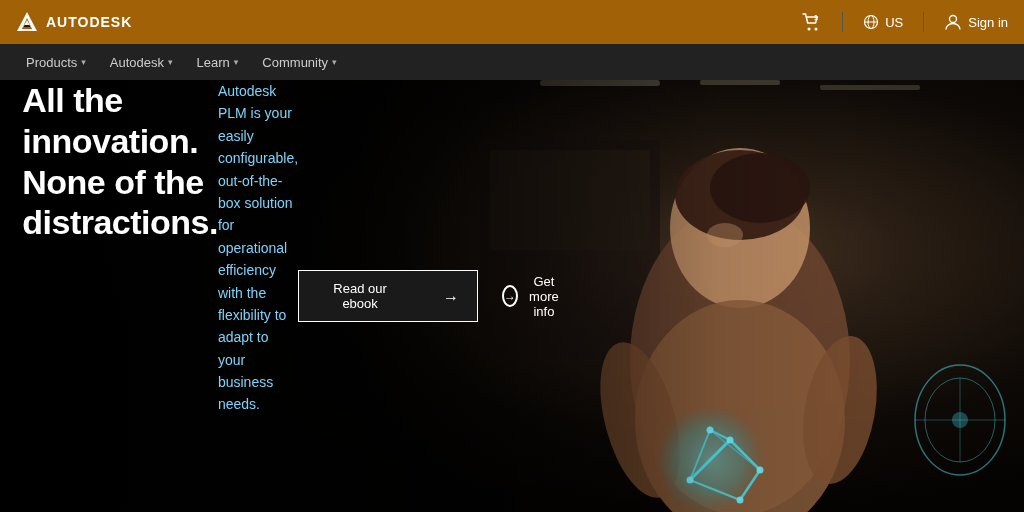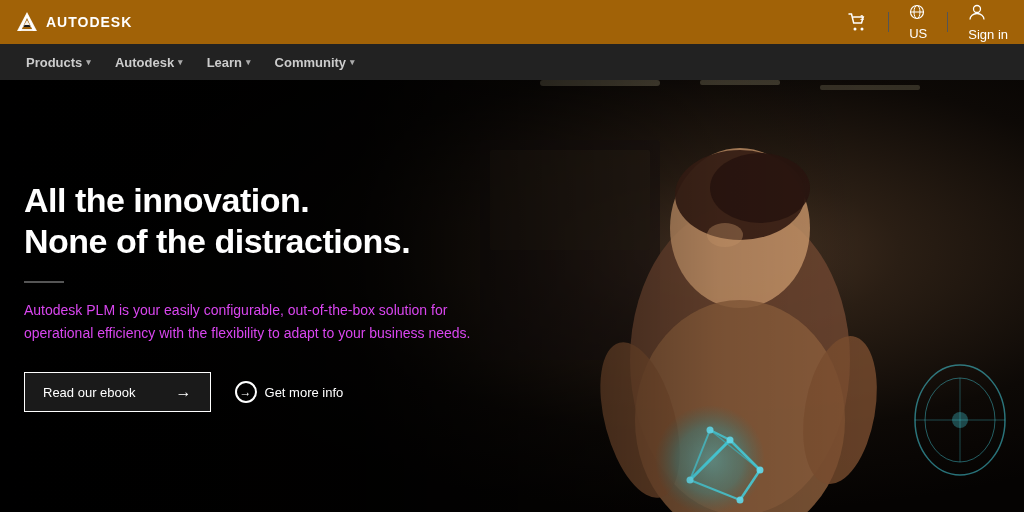--- a/index.html
+++ b/index.html
@@ -53,25 +53,25 @@
       flex: 1;
     }
     .top-right {
       margin-left: auto;
       display: flex;
       align-items: center;
       gap: 20px;
     }
     .cart-icon-wrap, .region-wrap, .signin-wrap {
       display: flex;
+      align-items: center;
       gap: 6px;
       color: #fff;
       font-size: 13px;
       cursor: pointer;
-      flex-direction: column;
     }
     .divider-v {
       width: 1px;
       height: 20px;
       background: #555;
     }
 
     
     .nav-bar {
       background: #222;
@@ -83,21 +83,20 @@
     }
     .nav-item {
       color: #ccc;
       font-size: 13px;
       padding: 0 10px;
       height: 36px;
       display: flex;
       align-items: center;
       gap: 4px;
       cursor: pointer;
-      font-weight: bold;
     }
     .chevron {
       font-size: 9px;
       color: #aaa;
     }
 
     
     .hero {
       position: relative;
       height: 432px;
@@ -115,40 +114,40 @@
     }
 
     
     .hero-content {
       position: absolute;
       top: 0; left: 0;
       width: 560px;
       height: 100%;
       z-index: 10;
       display: flex;
-      flex-direction: column;
+      flex-direction: row;
       justify-content: center;
       padding: 0 0 0 24px;
     }
     .hero-headline {
       color: #fff;
       font-size: 34px;
       font-weight: 700;
       line-height: 1.2;
       margin-bottom: 20px;
       letter-spacing: -0.5px;
     }
     .hero-divider {
       width: 40px;
       height: 2px;
       background: #555;
       margin-bottom: 16px;
     }
     .hero-body {
-      color: #d946ef;
+      color: #7dd3fc;
       font-size: 14px;
       line-height: 1.6;
       max-width: 480px;
       margin-bottom: 28px;
     }
     .hero-actions {
       display: flex;
       align-items: center;
       gap: 24px;
     }

